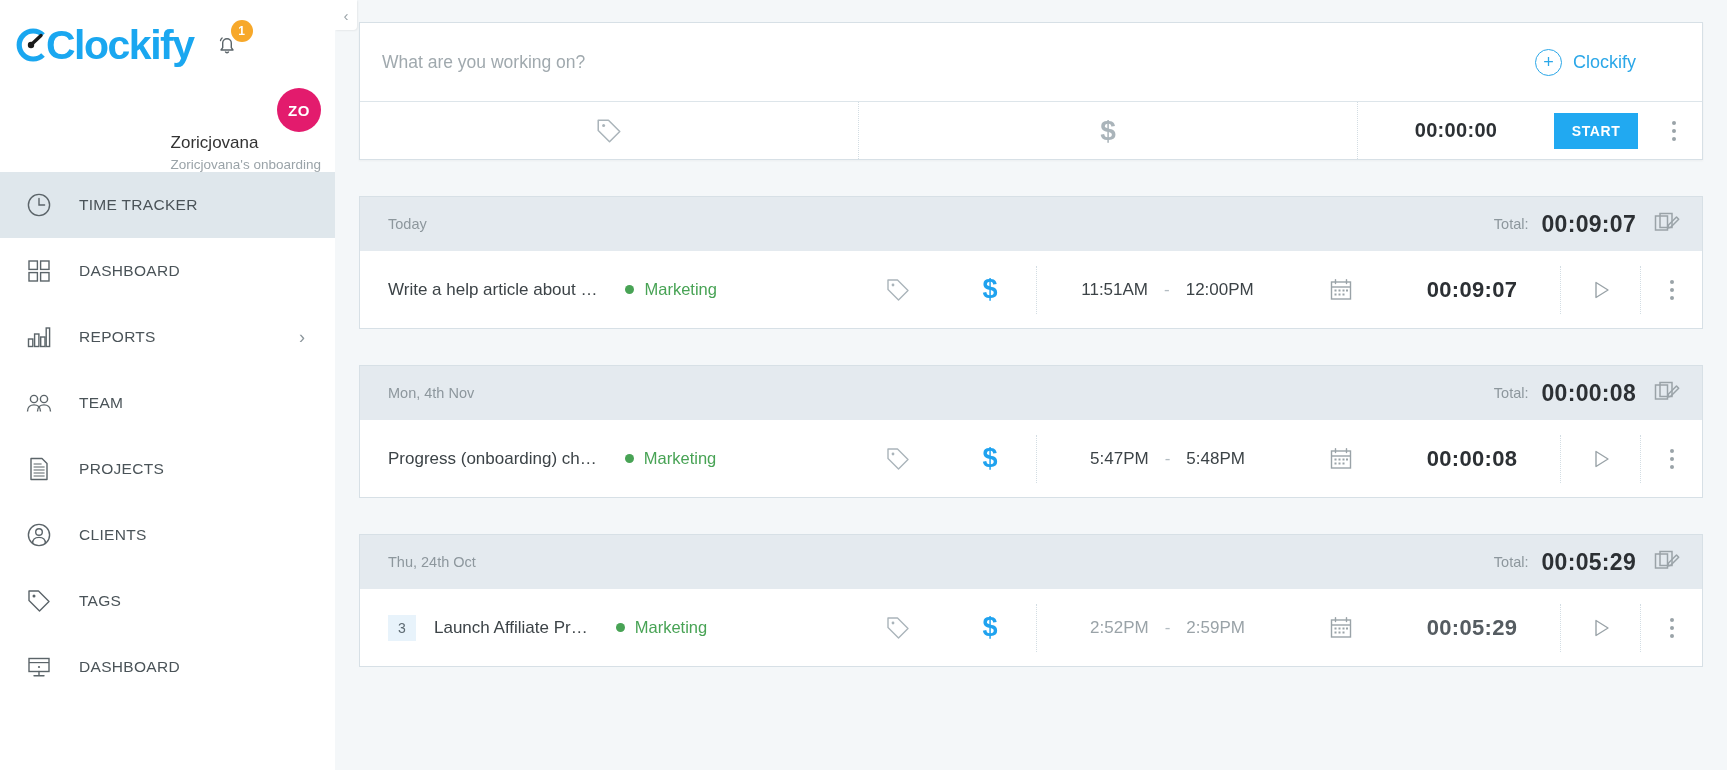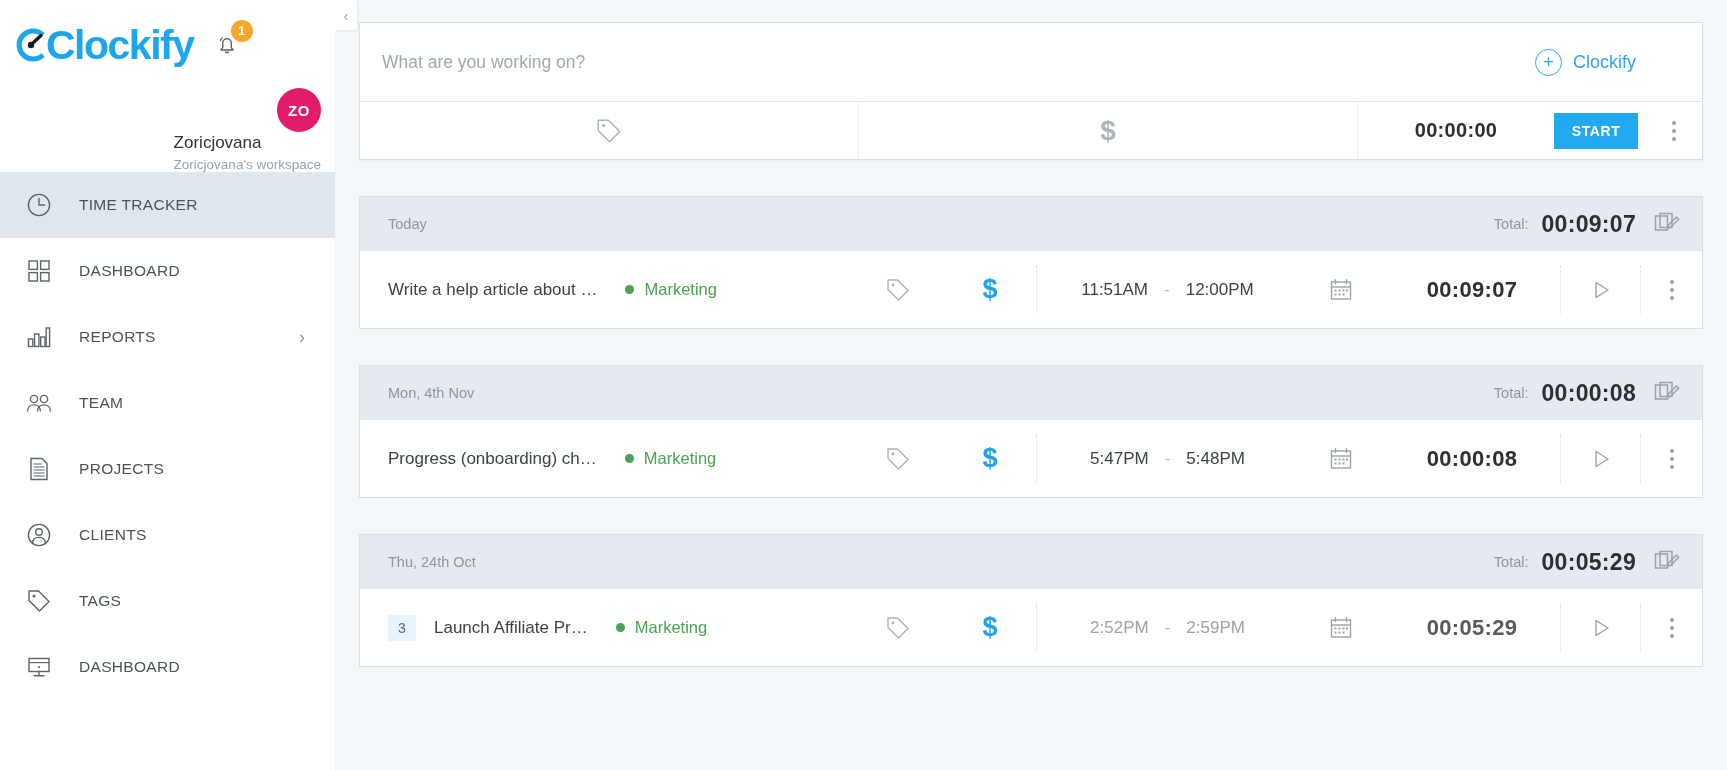--- a/index.html
+++ b/index.html
@@ -213,21 +213,21 @@
           <path d="M8.5 10.5 a5 5 0 0 1 1.6-2.6" fill="none" stroke="#5b6469" stroke-width="1.3" stroke-linecap="round"></path>
         </svg>
         <span class="badge">1</span>
       </div>
     </div>
 
     <div class="user-row">
       <div class="avatar">ZO</div>
       <div class="user-info">
         <div class="user-name">Zoricjovana</div>
-        <div class="user-ws">Zoricjovana's workspace</div>
+        <div class="user-ws">Zoricjovana's onboarding</div>
       </div>
       <span class="chev">›</span>
     </div>
 
     <nav class="nav">
 
       <div class="nav-item active">
         <span class="nav-ico">
           <svg width="26" height="26" viewBox="0 0 26 26">
             <circle cx="13" cy="13" r="10.6" fill="none" stroke="#5b6469" stroke-width="1.4"></circle>

